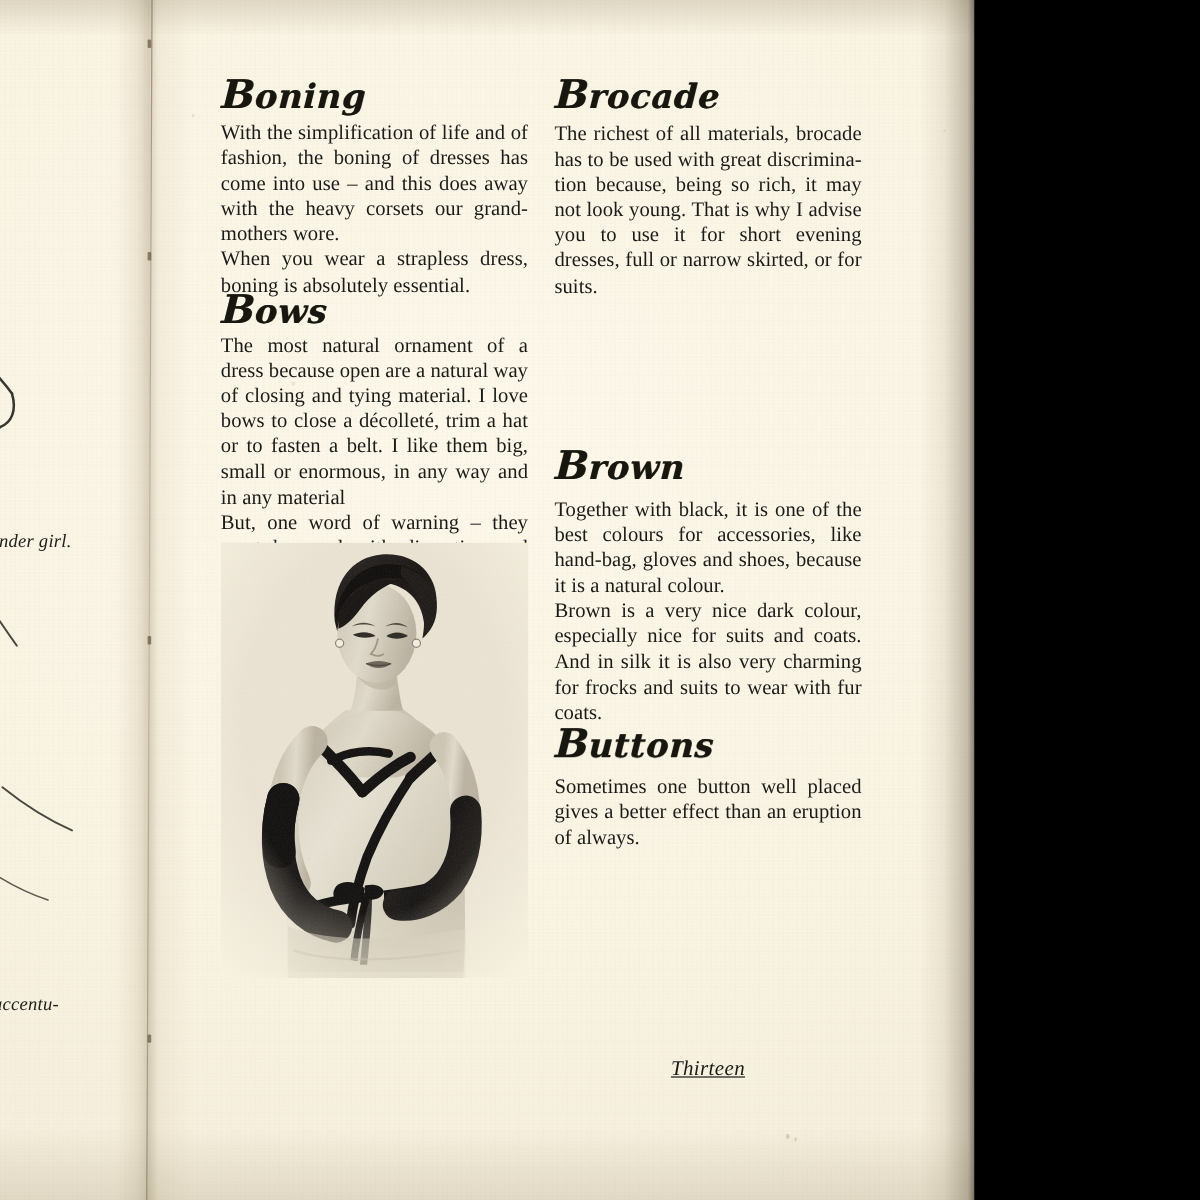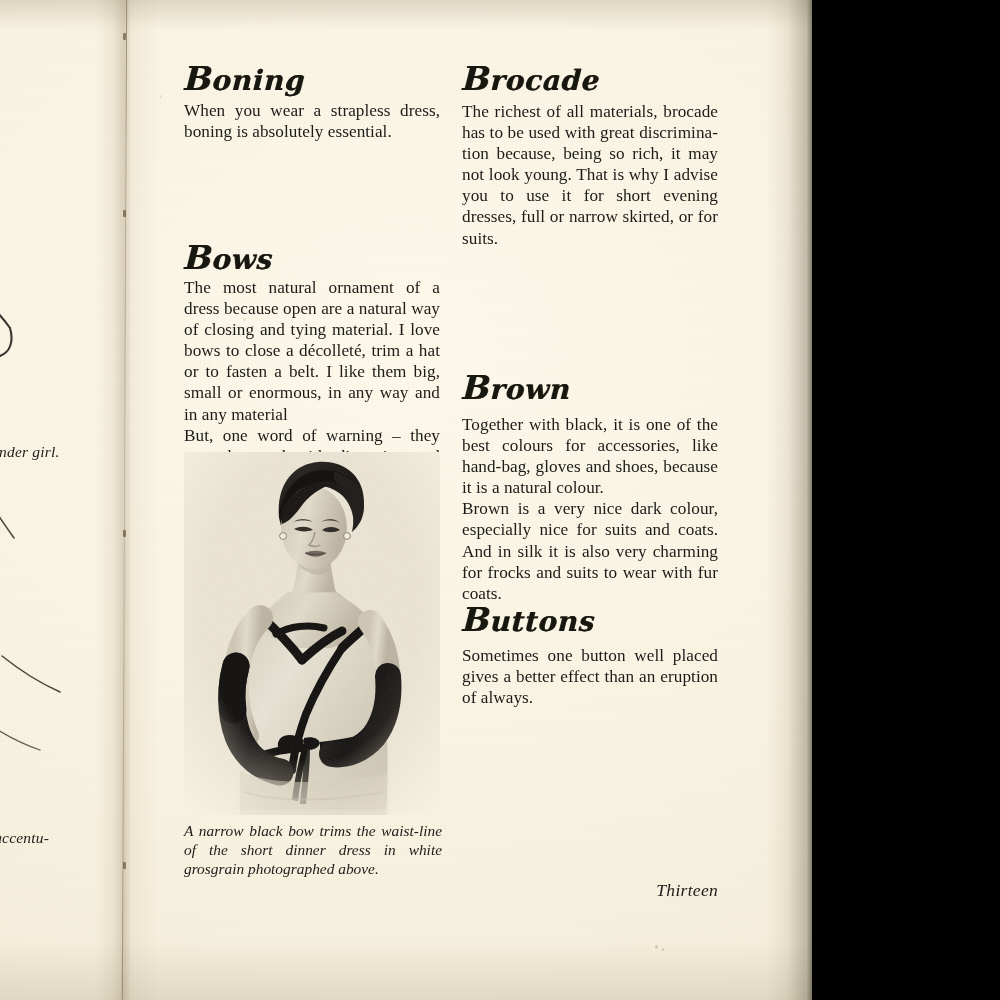--- a/index.html
+++ b/index.html
@@ -218,26 +218,27 @@
     color: #20201c;
     text-align: justify;
     text-align-last: left;
   }
 
   .folio {
     position: absolute;
     left: 462px;
     top: 880px;
     width: 256px;
-    text-align: right;
+    text-align: center;
     font-family: "Liberation Serif", serif;
     font-style: italic;
     font-size: 17.5px;
     color: #1b1b18;
     letter-spacing: .3px;
+    text-decoration: underline;
   }
 
   
   .speck { position: absolute; background: rgba(150,126,86,.30); border-radius: 50%; pointer-events: none; }
 </style>
 </head>
 <body>
 
 <div id="scan">
 
@@ -293,20 +294,21 @@
     <div class="gutter-stitch" style="top:210px"></div>
     <div class="gutter-stitch" style="top:530px"></div>
     <div class="gutter-stitch" style="top:862px"></div>
 
     <div class="col col-left">
 
       <div class="sec s-boning">
         <div class="heading">
           <span class="cap">B</span><span>oning</span>
         </div>
+        <p class="body-p">With the simplification of life and of fashion, the boning of dresses has come into use – and this does away with the heavy corsets our grand-mothers wore.</p>
         <p class="body-p">When you wear a strapless dress, boning is absolutely essential.</p>
       </div>
 
       <div class="sec s-bows">
         <div class="heading">
           <span class="cap">B</span><span>ows</span>
         </div>
         <p class="body-p">The most natural ornament of a dress because open are a natural way of closing and tying material.  I love bows to close a décolleté, trim a hat or to fasten a belt.  I like them big, small or enormous, in any way and in any material</p>
         <p class="body-p">But, one word of warning – they must be used with discretion and placed with care.</p>
       </div>
@@ -456,21 +458,20 @@
         <path d="M56 320 C 86 332, 140 334, 204 322 L 204 363 L 56 363 Z" fill="#cfc8b6" opacity=".55"></path>
         <path d="M60 340 C 92 350, 146 350, 200 340" fill="none" stroke="#b6ae9c" stroke-width="2" opacity=".5"></path>
 
         <rect x="0" y="0" width="256" height="363" filter="url(#grain)" fill="#8d8474" opacity=".55"></rect>
         <rect x="0" y="0" width="256" height="363" fill="url(#vig)"></rect>
 
         <rect x="0" y="358" width="256" height="5" fill="#f9f3e2" opacity=".2"></rect>
       </svg>
     </div>
 
-    <div class="caption">A narrow black bow trims the waist-line of the short dinner dress in white grosgrain photographed above.</div>
 
     <div class="folio">Thirteen</div>
 
     <div class="speck" style="left:655px; top:945px; width:3px; height:4px;"></div>
     <div class="speck" style="left:662px; top:948px; width:2px; height:3px;"></div>
     <div class="speck" style="left:243px; top:318px; width:2.5px; height:2.5px; opacity:.5;"></div>
     <div class="speck" style="left:706px; top:214px; width:2px; height:2px; opacity:.45;"></div>
     <div class="speck" style="left:160px; top:95px;  width:2px; height:3px; opacity:.6;"></div>
     <div class="speck" style="left:786px; top:108px; width:2px; height:2px; opacity:.5;"></div>
 

